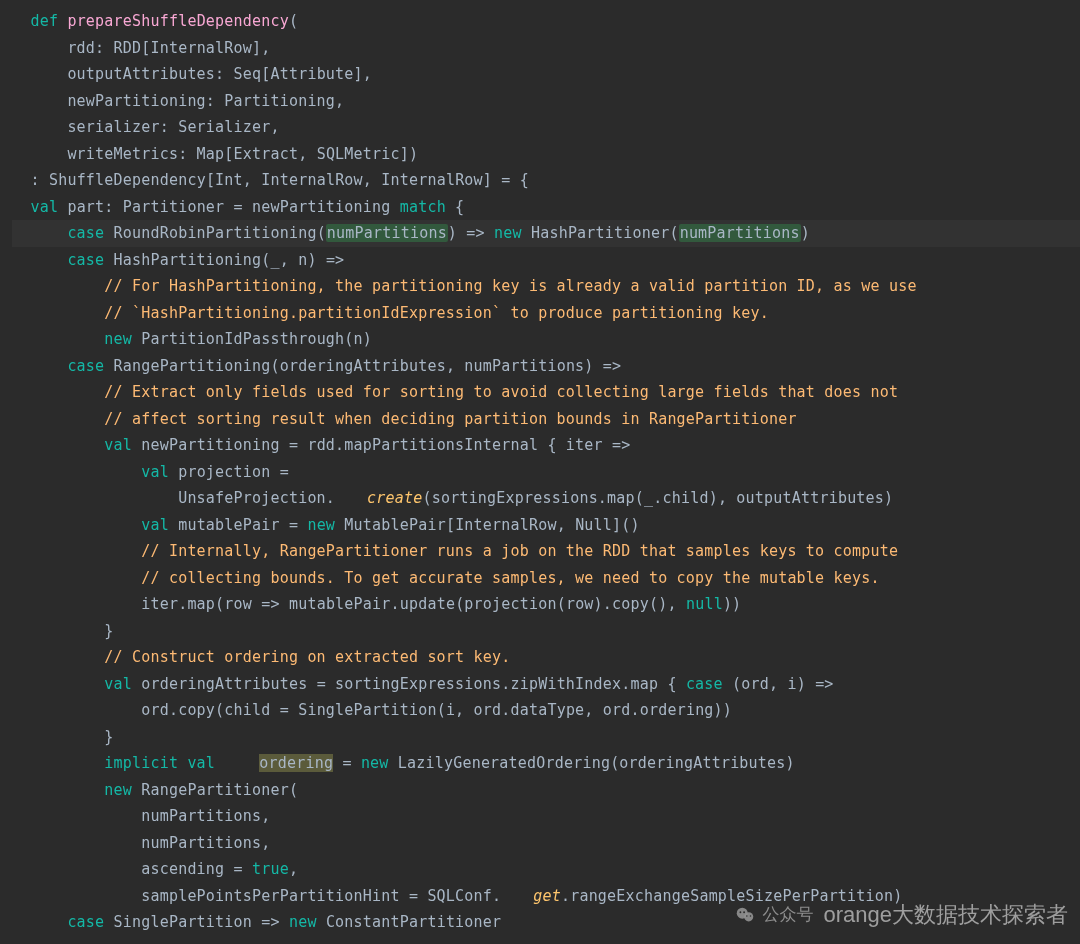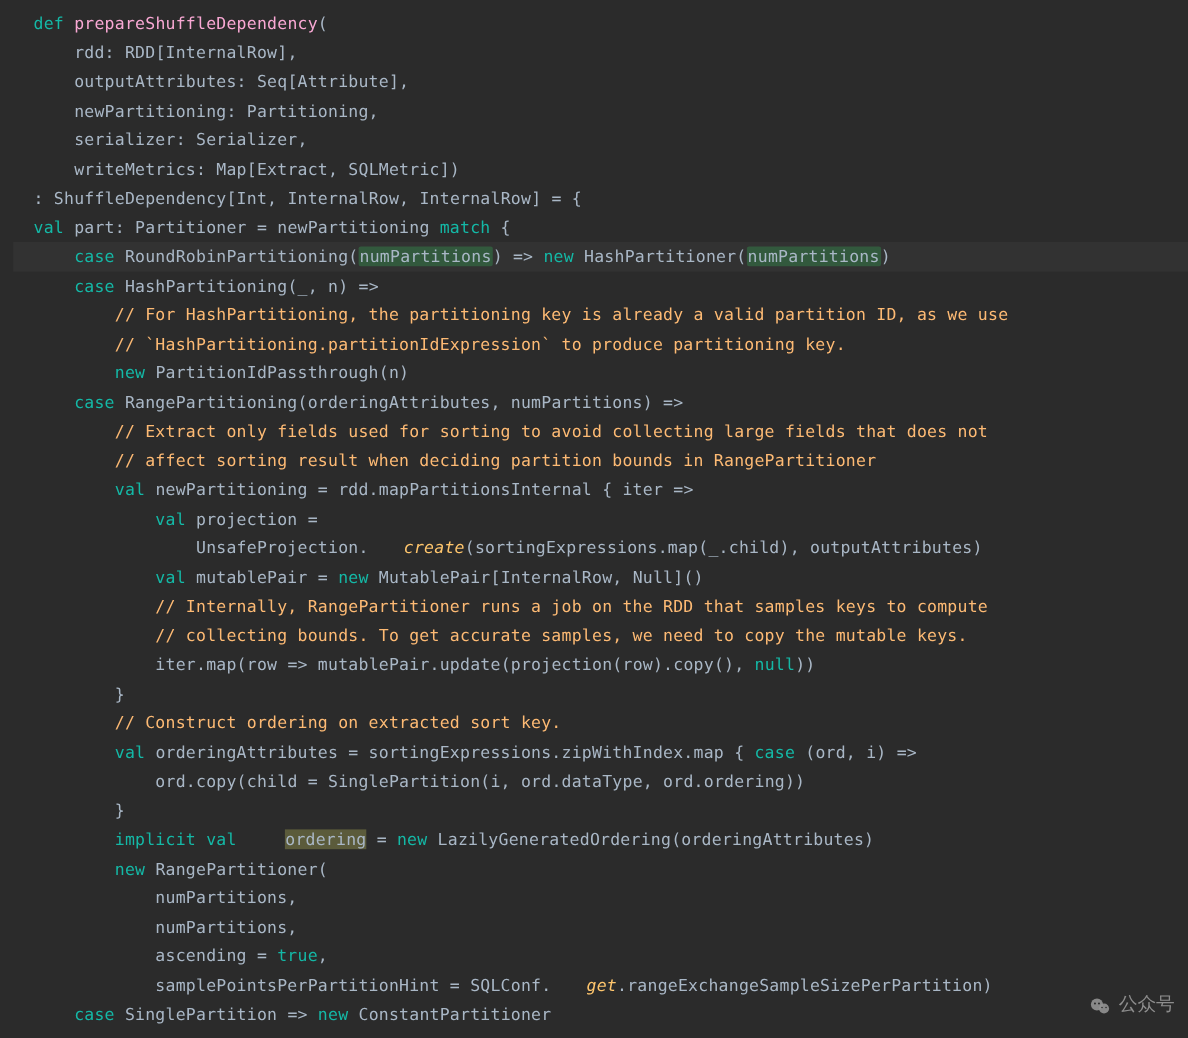--- a/index.html
+++ b/index.html
@@ -38,21 +38,21 @@
 
   .watermark {
     position: absolute;
     right: 12px;
     bottom: 16px;
     display: flex;
     align-items: center;
     gap: 10px;
     color: #dcdcdc;
     opacity: 0.65;
-    font-family: Liberation Mono, monospace;
+    font-family: Liberation Sans, sans-serif;
     font-size: 22px;
     pointer-events: none;
   }
   .watermark .wm-icon {
     width: 22px; height: 22px; border-radius: 50%;
     position: relative;
     display:flex;align-items:center;justify-content:center;
   }
   .wm-label { opacity:0.85; font-size:17px; margin-left:-4px;}
   .wm-brand { font-size:22px; }
@@ -104,13 +104,14 @@
     <svg viewBox="0 0 24 24" width="22" height="22" fill="#dcdcdc" style="opacity:0.9">
       <circle cx="9" cy="10" r="6" fill="#dcdcdc" opacity="0.9"></circle>
       <circle cx="16" cy="14" r="5" fill="#dcdcdc" opacity="0.9"></circle>
       <circle cx="7" cy="9" r="1" fill="#2b2b2b"></circle>
       <circle cx="11" cy="9" r="1" fill="#2b2b2b"></circle>
       <circle cx="14" cy="13" r="0.8" fill="#2b2b2b"></circle>
       <circle cx="18" cy="13" r="0.8" fill="#2b2b2b"></circle>
     </svg>
   </span>
   <span class="wm-label">公众号</span>
+  <span class="wm-brand">orange大数据技术探索者</span>
 </div>
 
 </body></html>

